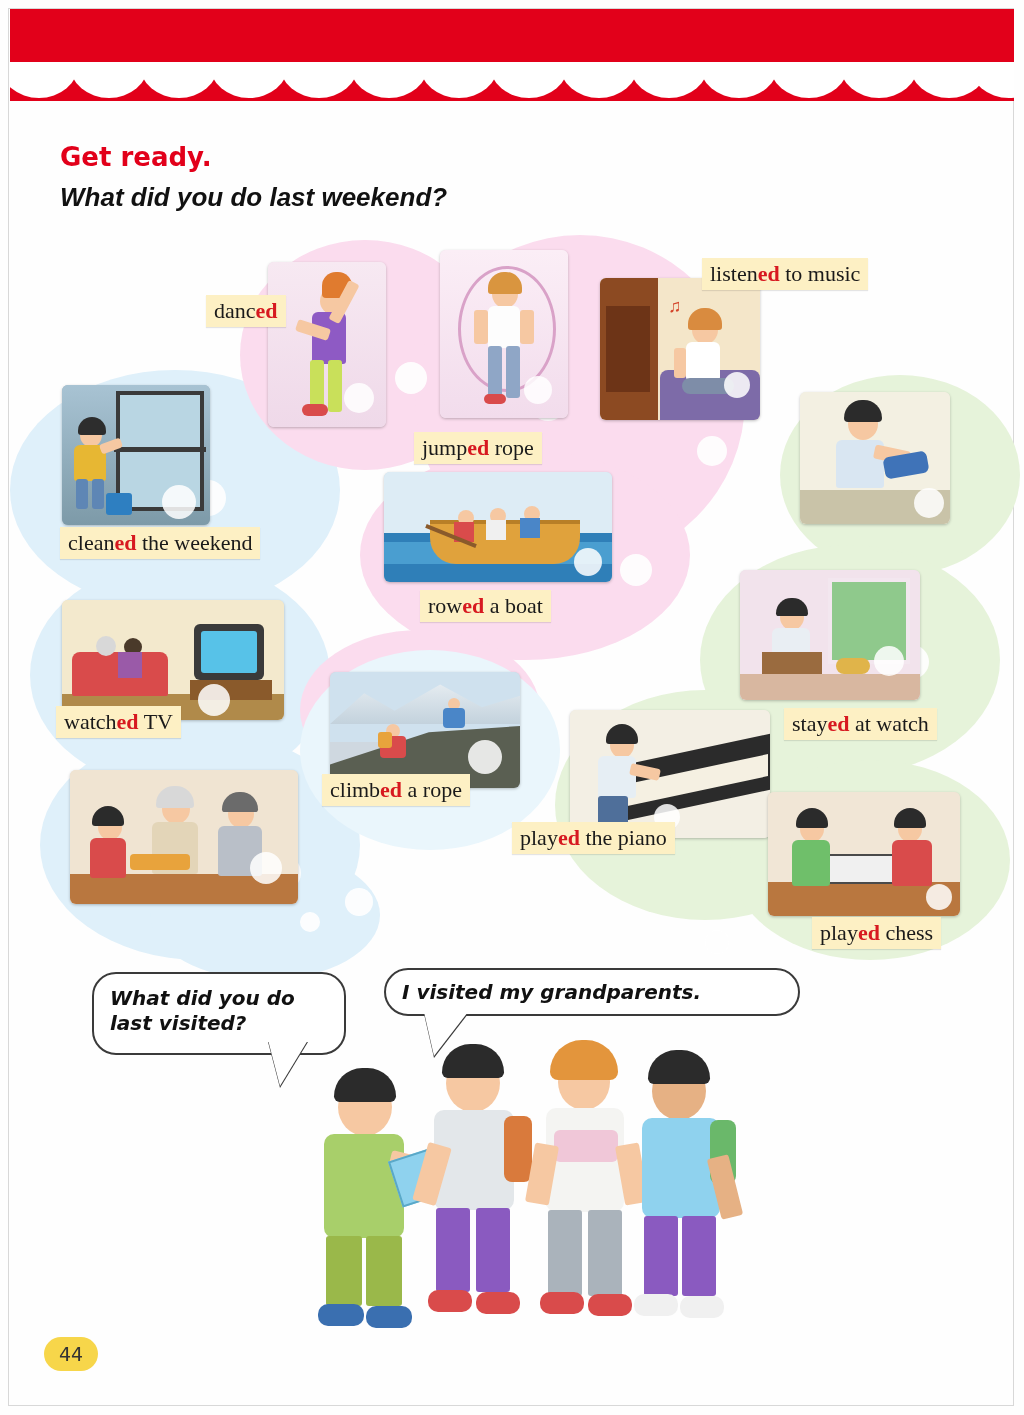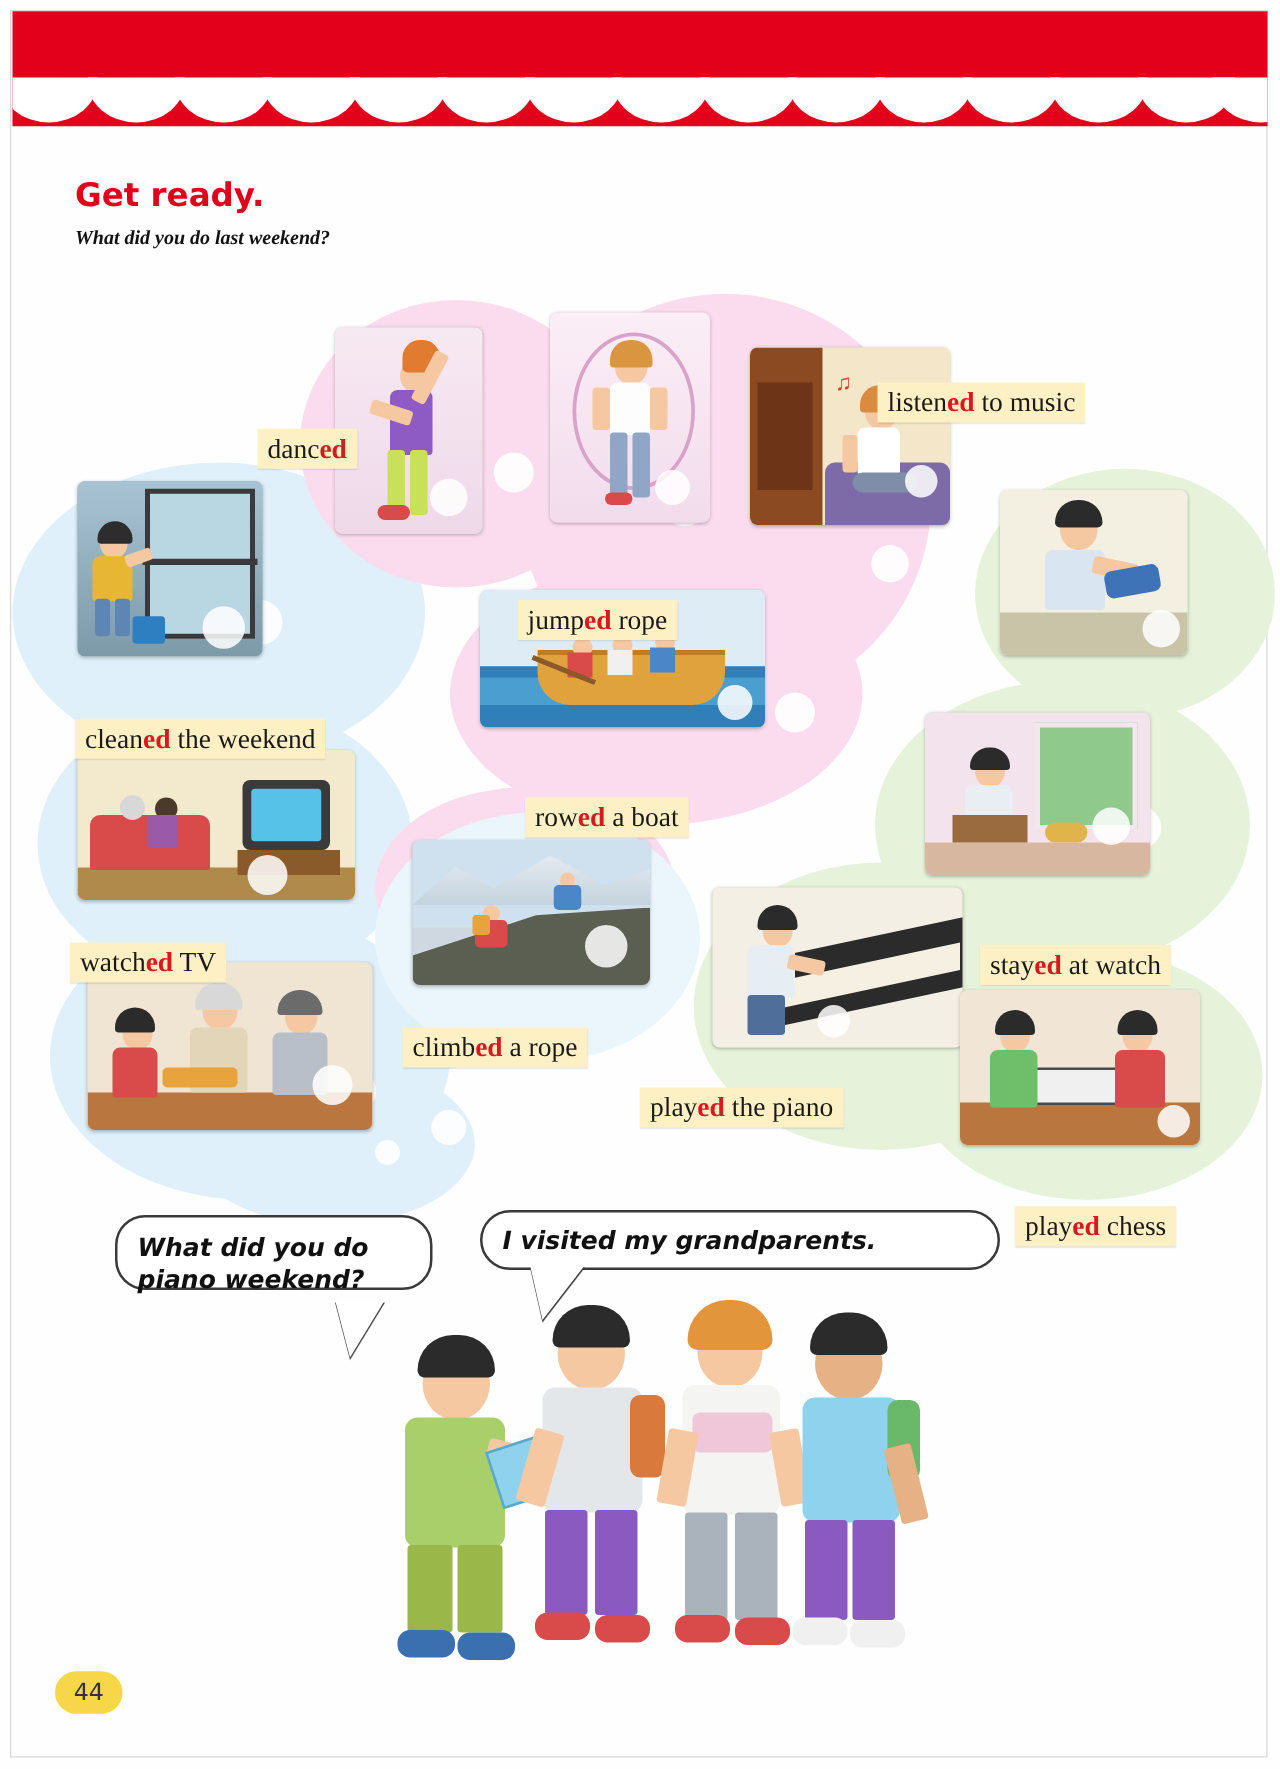--- a/index.html
+++ b/index.html
@@ -68,24 +68,24 @@
     position: absolute;
     left: 60px; top: 142px;
     font-family: "DejaVu Sans", sans-serif;
     font-weight: bold;
     font-size: 26px;
     color: #e2001a;
   }
   .prompt {
     position: absolute;
     left: 60px; top: 182px;
-    font-family: Liberation Serif, serif;
+    font-family: Liberation Sans, sans-serif;
     font-weight: bold;
     font-style: italic;
-    font-size: 16px;
+    font-size: 26px;
     color: #111111;
   }
 
   
   .cloud {
     position: absolute;
     border-radius: 50%;
   }
   .cloud-blue   { background: #dff0fa; }
   .cloud-pink   { background: #fbdcee; }
@@ -118,21 +118,20 @@
   .label {
     position: absolute;
     font-family: "Liberation Serif", serif;
     font-size: 22px;
     color: #1a1a1a;
     background: #fdf0c4;
     padding: 3px 8px 4px 8px;
     white-space: nowrap;
     line-height: 1.15;
     box-shadow: 0 1px 1px rgba(0,0,0,.10);
-    margin-top: 48px;
   }
   .label .ed { color: #d71920; font-weight: bold; }
 
   
   .balloon {
     position: absolute;
     background: #ffffff;
     border: 2px solid #3a3a3a;
     border-radius: 24px;
     font-family: "DejaVu Sans", sans-serif;
@@ -414,23 +413,23 @@
 
   <div class="label" style="left:512px; top:822px;">
     <span><span>play</span><span class="ed">ed</span><span> the piano</span></span>
   </div>
 
 
   <div class="label" style="left:812px; top:917px;">
     <span><span>play</span><span class="ed">ed</span><span> chess</span></span>
   </div>
 
-  <div class="balloon" style="left:92px; top:972px; width:254px; height:60px;">
+  <div class="balloon" style="left:92px; top:972px; width:254px; height:83px;">
     <div>What did you do</div>
-    <div>piano weekend?</div>
+    <div>last visited?</div>
   </div>
   <div style="position:absolute;left:268px;top:1040px;width:0;height:0;border-left:12px solid transparent;border-right:28px solid transparent;border-top:46px solid #ffffff;filter:drop-shadow(0 2px 0 #3a3a3a);"></div>
 
   <div class="balloon" style="left:384px; top:968px; width:416px; height:48px; display:flex; align-items:center;">
     <div>I visited my grandparents.</div>
   </div>
   <div style="position:absolute;left:424px;top:1012px;width:0;height:0;border-left:10px solid transparent;border-right:34px solid transparent;border-top:44px solid #ffffff;filter:drop-shadow(0 2px 0 #3a3a3a);"></div>
 
   <div class="kid" style="left:308px; top:1068px; width:120px; height:270px;">
     <div class="head" style="left:30px; top:10px; width:54px; height:58px; background:#f6c8a2;"></div>

